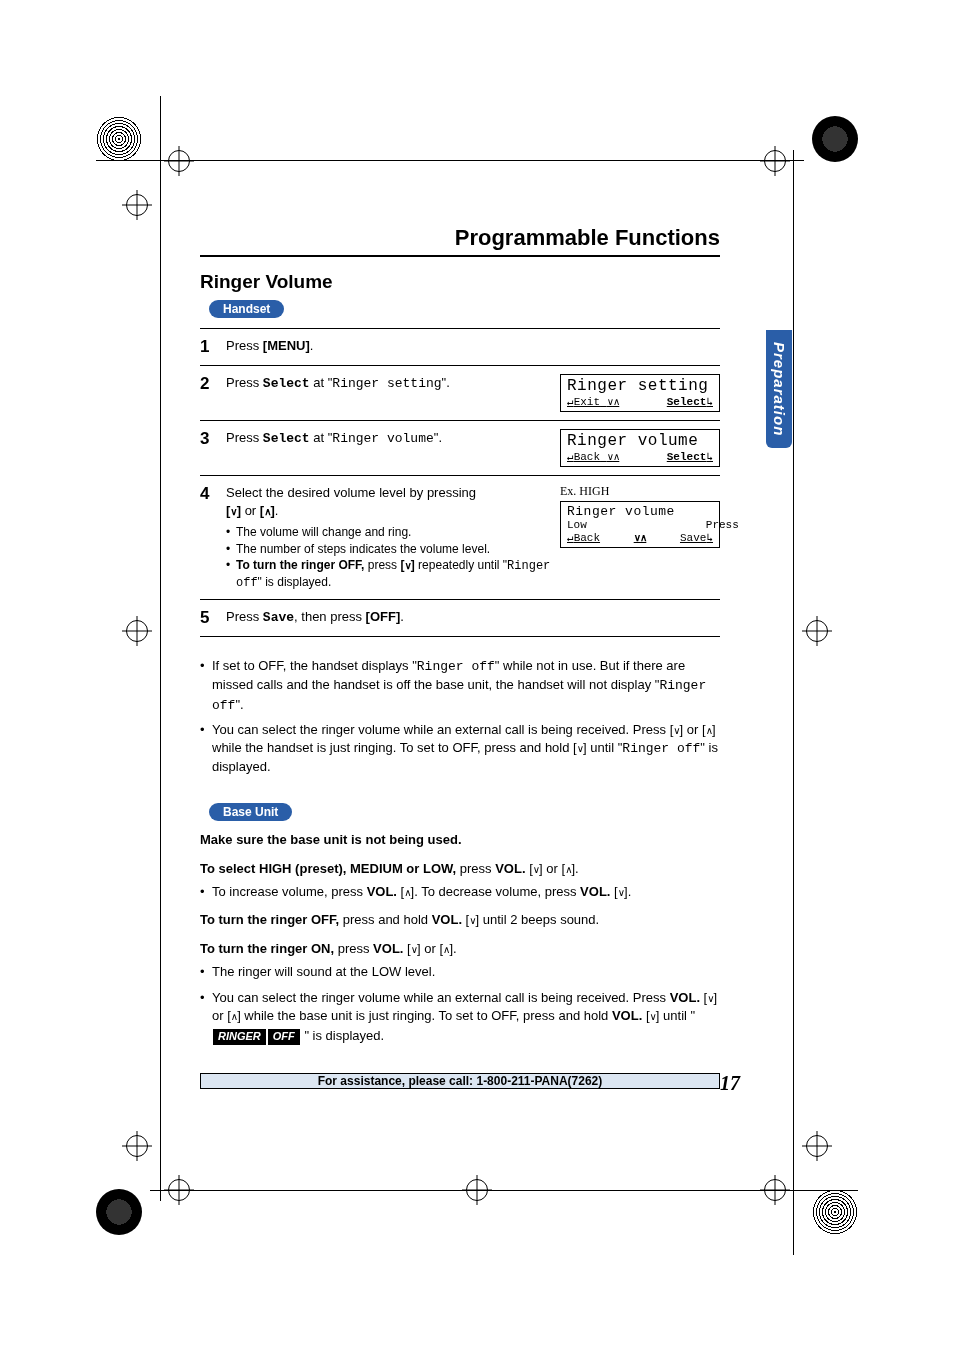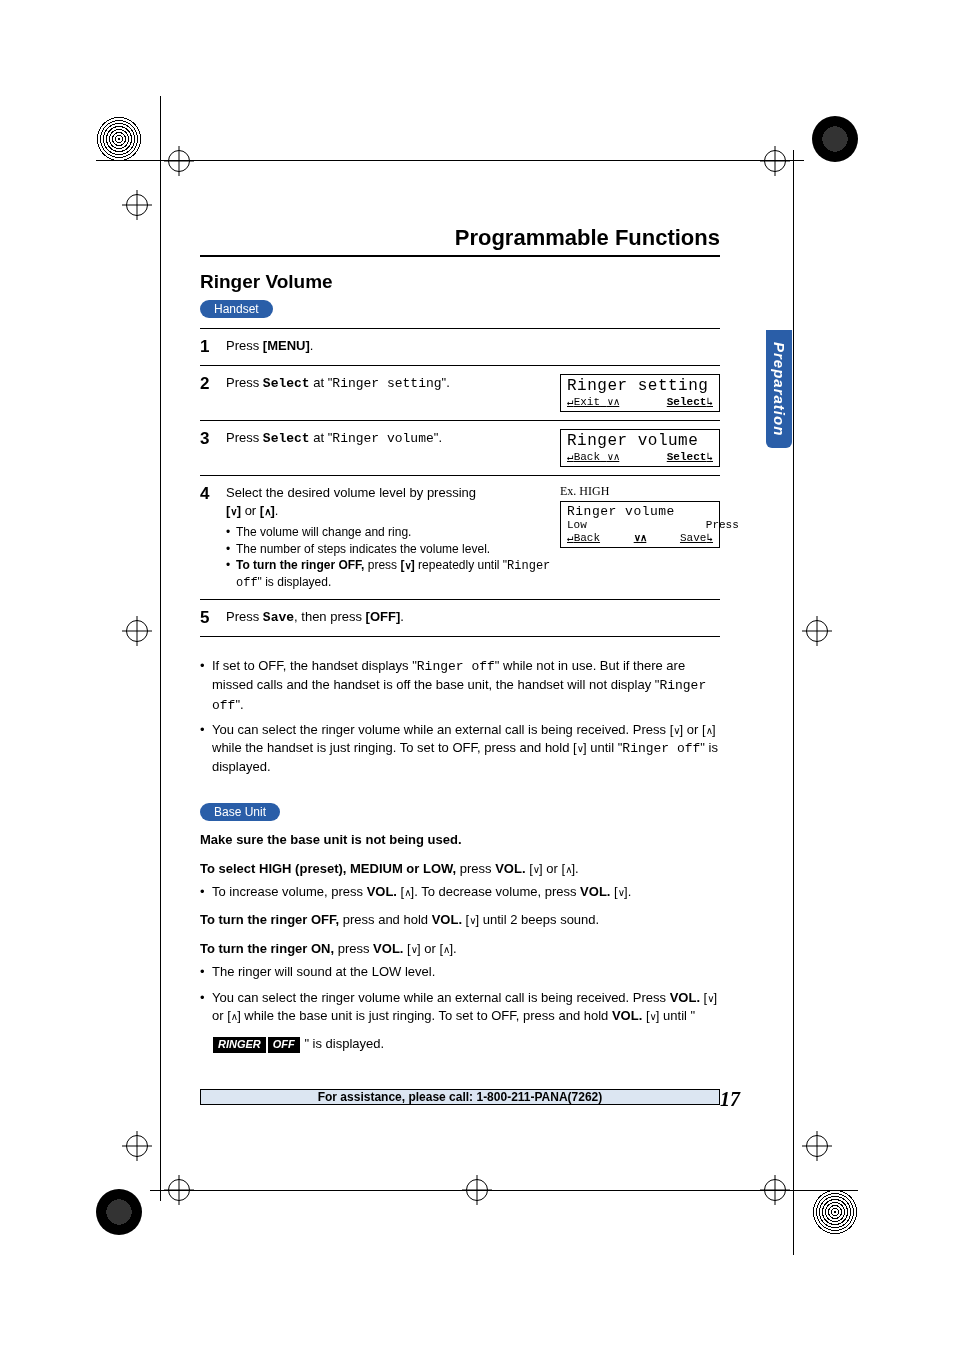--- a/index.html
+++ b/index.html
@@ -46,24 +46,25 @@
   .section-title {
     font-size:19px; font-weight:bold;
     margin-bottom:6px;
   }
   .intro { font-size:13px; line-height:1.35; margin-bottom:12px; }
   .pill {
     display:inline-block;
     background:#2a5ea8;
     color:#fff;
     font-size:12px;
-    font-weight:normal;
+    font-weight:bold;
     padding:2px 14px;
     border-radius:10px;
     margin-bottom:10px;
+    margin-left:9px;
   }
   .steps { width:100%; }
   .step-row {
     display:flex;
     align-items:flex-start;
     padding:8px 0;
     border-bottom:1px solid #000;
     gap:8px;
   }
   .step-num { font-size:17px; font-weight:bold; width:18px; flex-shrink:0; }
@@ -86,21 +87,21 @@
   ul.sub { list-style:none; padding-left:0; margin-top:4px;}
   ul.sub li { font-size:12px; line-height:1.35; padding-left:10px; position:relative;}
   ul.sub li::before{ content:"•"; position:absolute; left:0;}
   .notes { margin-top:20px; }
   .notes li { font-size:13px; line-height:1.4; list-style:none; padding-left:12px; position:relative; margin-bottom:6px;}
   .notes li::before{ content:"•"; position:absolute; left:0;}
   .mono { font-family:"Courier New", monospace; }
   .baseunit { margin-top:26px; }
   .base-para { font-size:13px; line-height:1.45; margin-bottom:10px;}
   .base-bold { font-weight:bold; }
-  .inv { display:inline-block; background:#000; color:#fff; font-size:11px; font-weight:bold; font-style:italic; padding:0 5px; margin:12px 1px;}
+  .inv { display:inline-block; background:#000; color:#fff; font-size:11px; font-weight:bold; font-style:italic; padding:0 5px; margin:4px 1px;}
   .footer-bar {
     margin-top:24px;
     border:1px solid #000;
     background:#dce6f2;
     text-align:center;
     font-size:12px; font-weight:bold;
     padding:0 0;
   }
   .pagenum {
     position:absolute;

